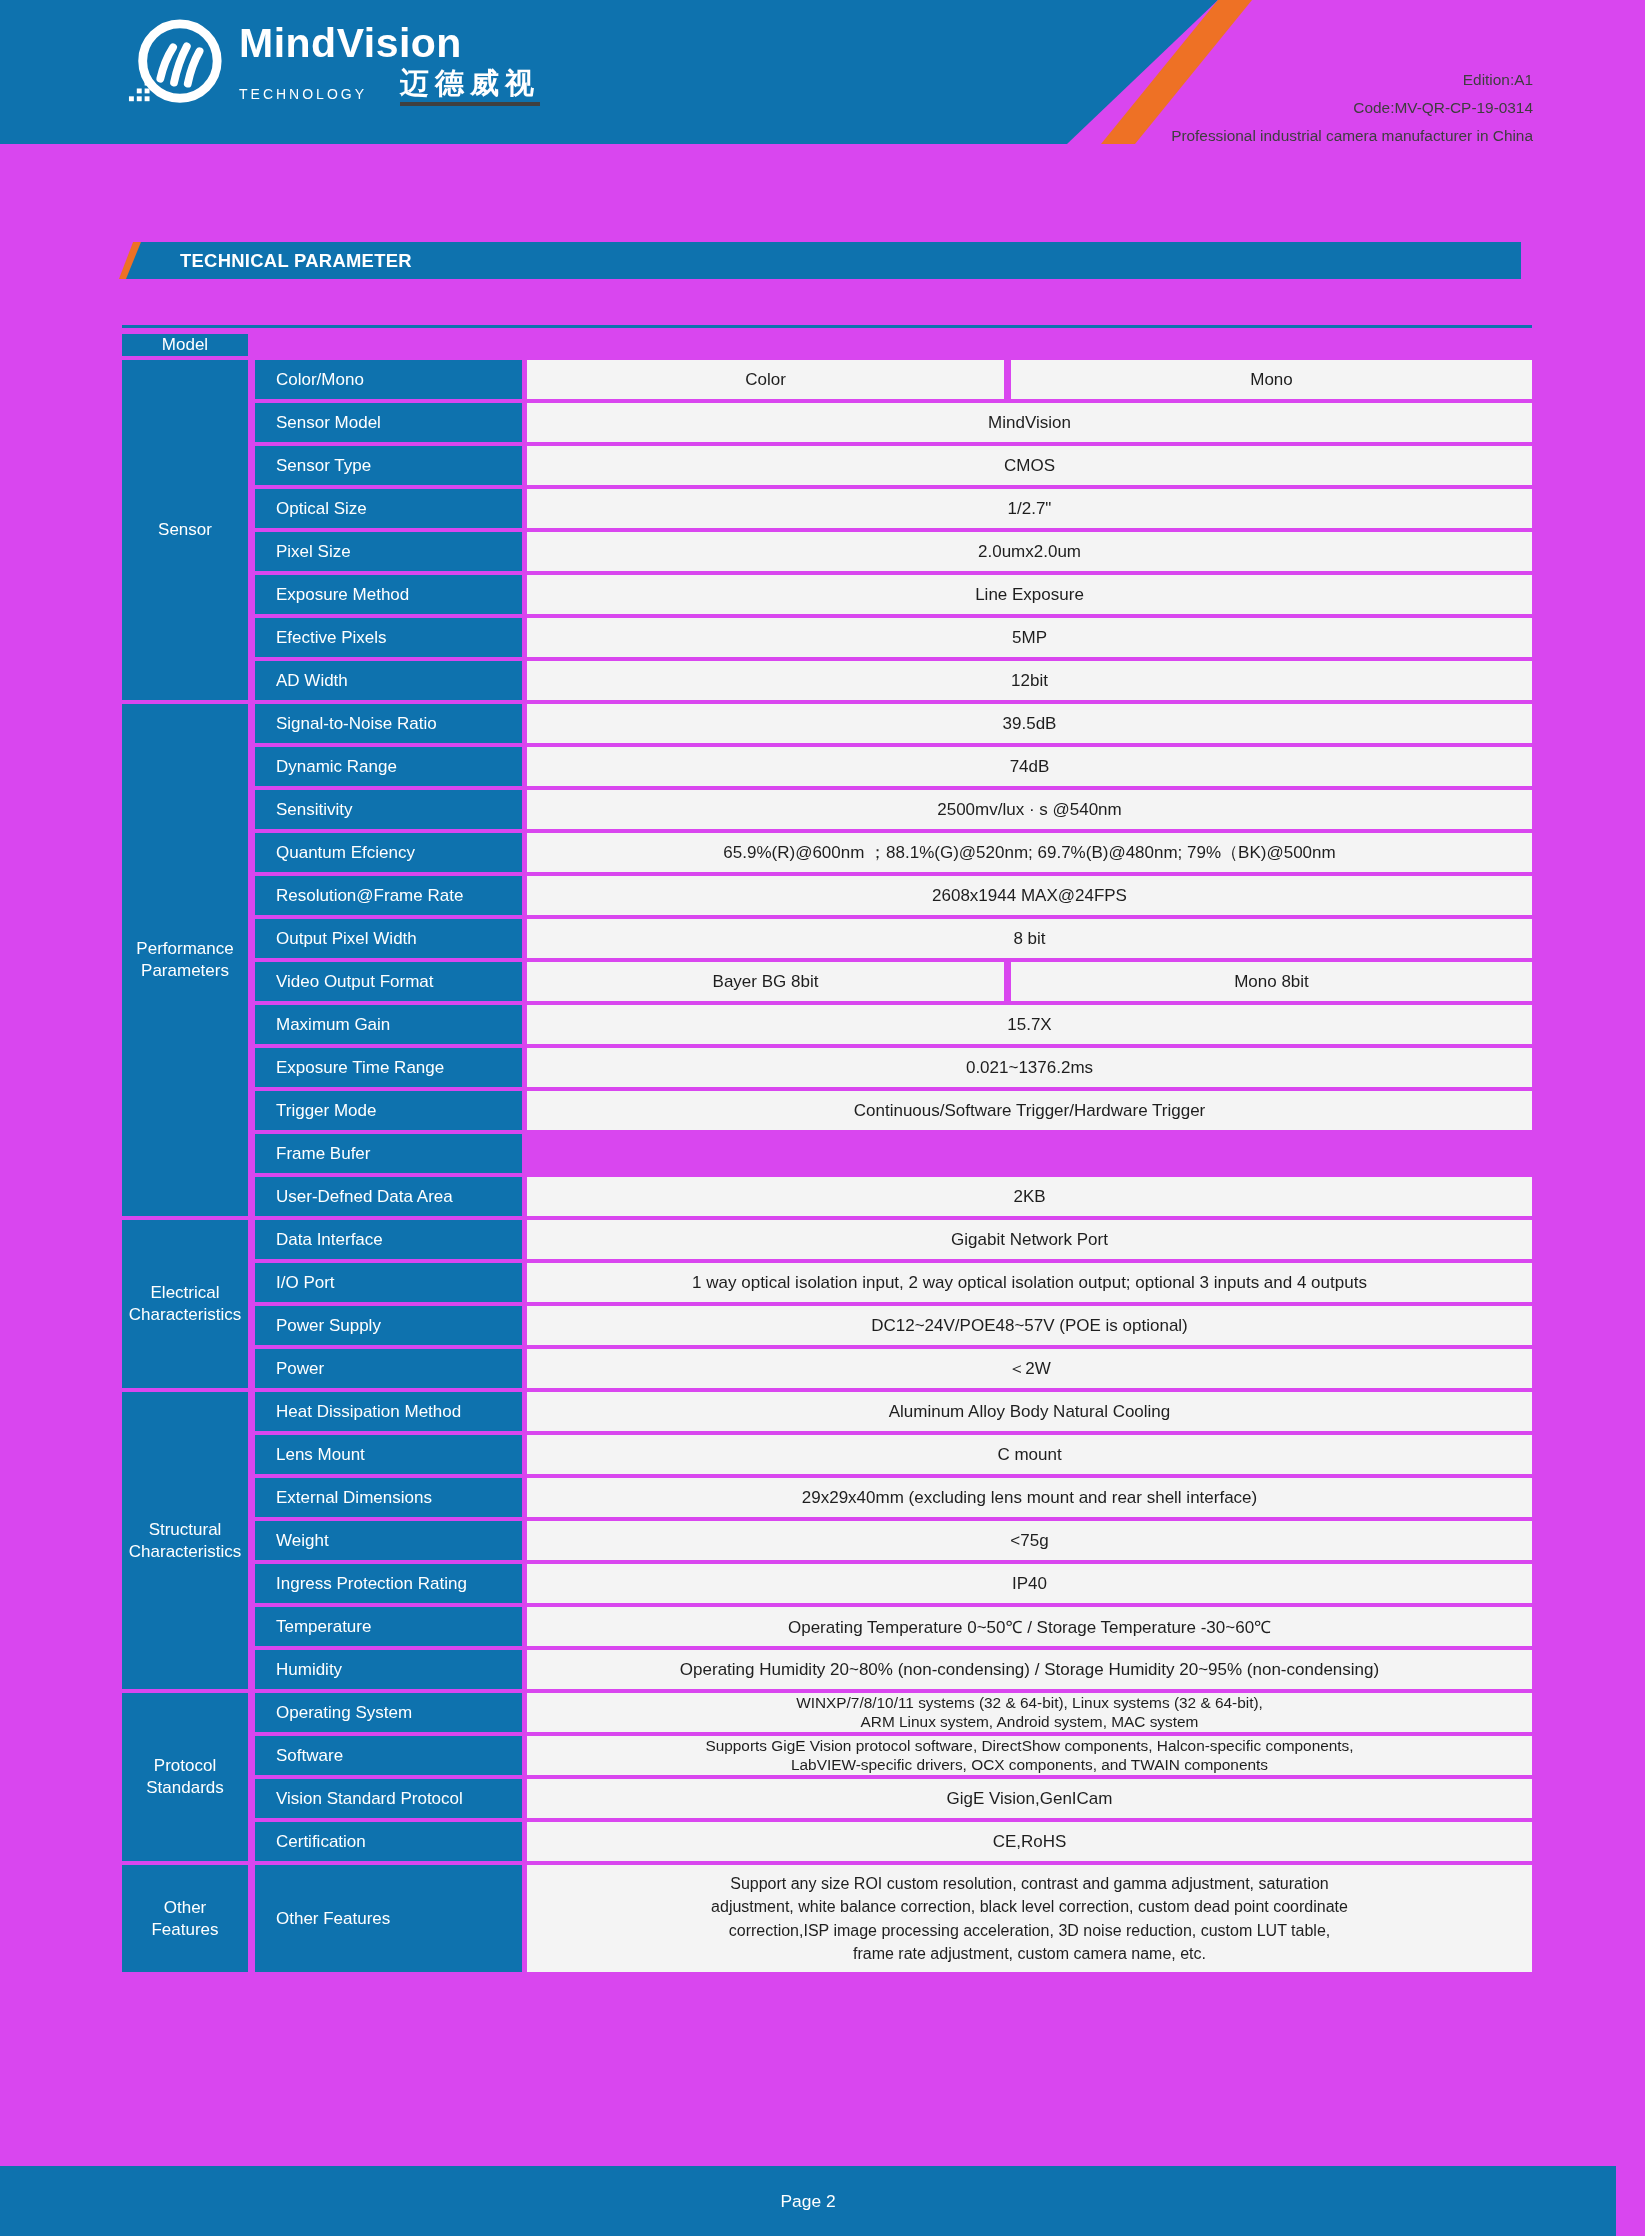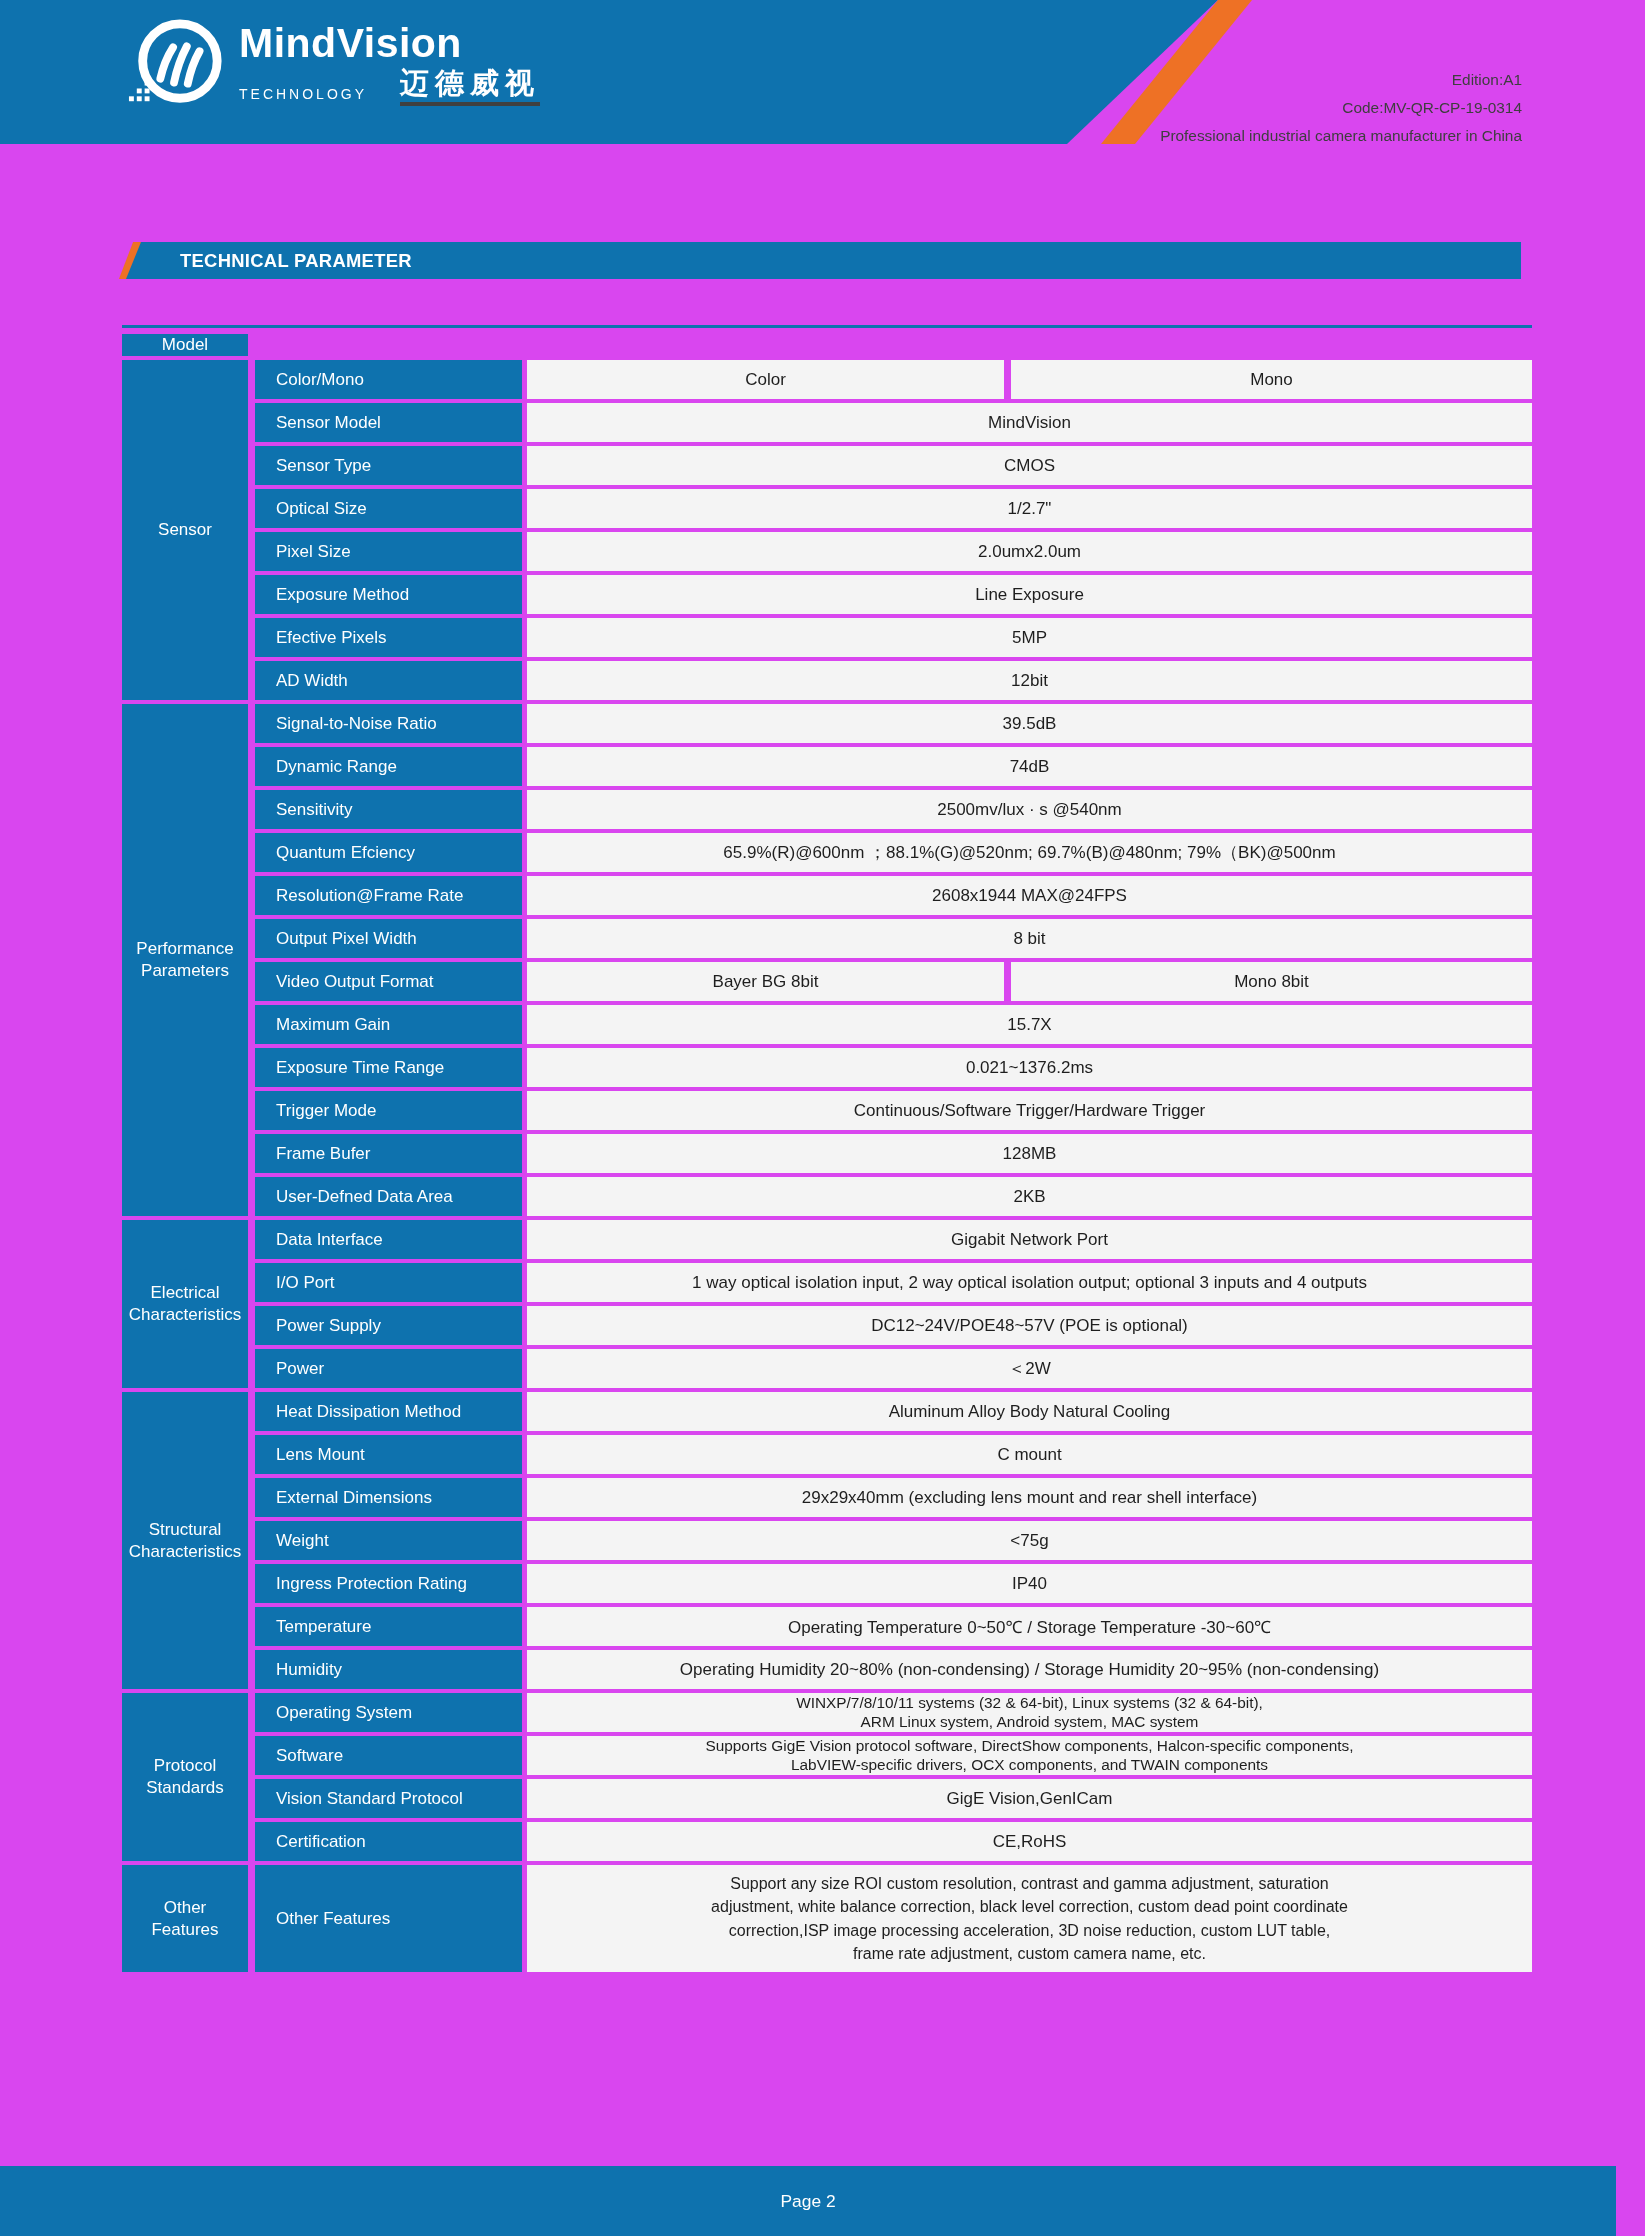--- a/index.html
+++ b/index.html
@@ -18,21 +18,21 @@
   .hdr-blue{position:absolute;top:0;left:0;width:1646px;height:144px;background:var(--blue);
     clip-path:polygon(0 0,1218px 0,1067px 144px,0 144px)}
   .hdr-orange{position:absolute;top:0;left:0;width:1294px;height:144px;background:var(--orange);
     clip-path:polygon(1218px 0,1252px 0,1135px 144px,1101px 144px)}
   .logo{position:absolute;top:14px;left:127px;display:flex;align-items:center;color:#fff;z-index:2}
   .logo svg{display:block;margin-right:14px}
   .brand{font-size:41px;font-weight:bold;letter-spacing:0.5px;line-height:44px}
   .logo-sub{display:flex;align-items:flex-end;gap:33px;margin-top:2px}
   .logo-tech{font-size:14px;letter-spacing:3px;padding-bottom:4px}
   .logo-cn{font-size:29px;font-weight:bold;letter-spacing:6px;border-bottom:4px solid #404040;padding-bottom:3px;line-height:32px}
-  .hdr-right{position:absolute;top:66px;right:124px;text-align:right;color:var(--hdr-ink);
+  .hdr-right{position:absolute;top:66px;right:113px;text-align:right;color:var(--hdr-ink);
     font-size:15.4px;line-height:28px;z-index:2}
 
   
   .banner-orange{position:absolute;top:242px;left:126px;width:21px;height:37px;background:var(--orange);
     transform:skewX(-21deg)}
   .banner{position:absolute;top:242px;left:126px;width:1395px;height:37px;background:var(--blue);
     clip-path:polygon(15px 0,100% 0,100% 100%,0 100%);color:#fff}
   .banner span{display:block;line-height:37px;padding-left:54px;font-size:18.4px;font-weight:600;letter-spacing:0.3px}
   .rule{position:absolute;top:325px;left:122px;width:1410px;height:3px;background:var(--blue)}
 
@@ -186,21 +186,20 @@
           <div class="row">
             <div class="lbl">Exposure Time Range</div>
             <div class="val">0.021~1376.2ms</div>
           </div>
           <div class="row">
             <div class="lbl">Trigger Mode</div>
             <div class="val">Continuous/Software Trigger/Hardware Trigger</div>
           </div>
           <div class="row">
             <div class="lbl">Frame Bufer</div>
-            <div class="val">128MB</div>
           </div>
           <div class="row">
             <div class="lbl">User-Defned Data Area</div>
             <div class="val">2KB</div>
           </div>
         </div>
       </div>
       <div class="sec">
         <div class="cat">Electrical Characteristics</div>
         <div class="rows">

